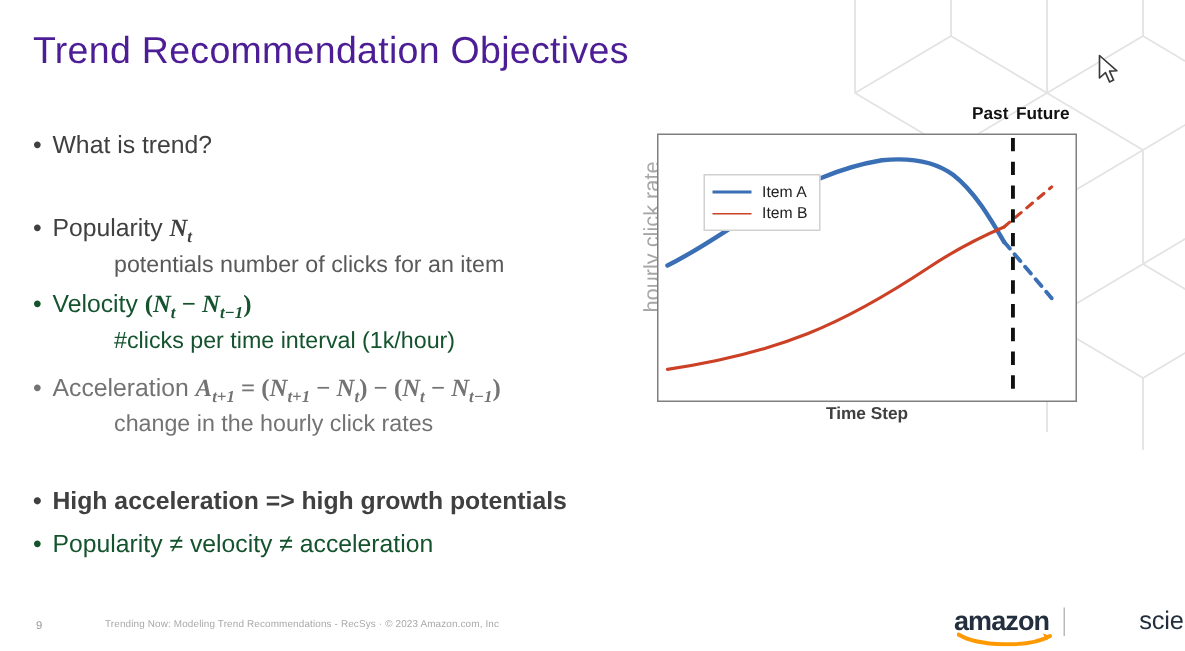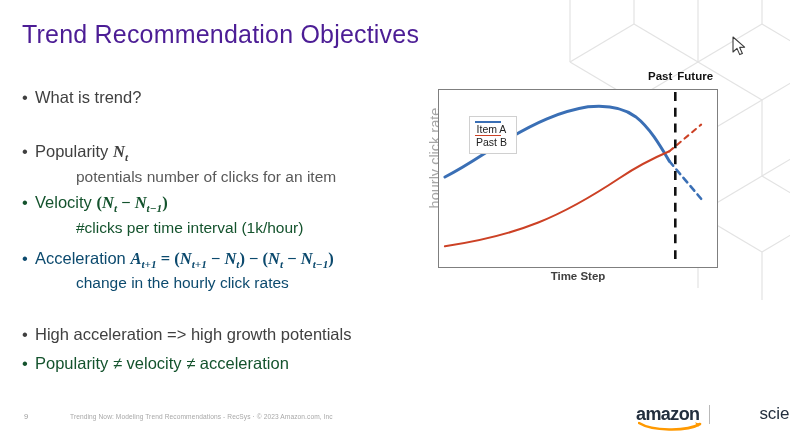--- a/index.html
+++ b/index.html
@@ -51,21 +51,21 @@
     display: inline-block;
     width: 13px;
   }
   .sub {
     position: absolute;
     font-size: 15.5px;
     color: #595959;
     white-space: nowrap;
   }
   .blue   { color: #14532d; }
-  .red    { color: #0c4a6e; }
+  .red    { color: #737373; }
   .dark   { color: #404040; }
   .mid    { color: #595959; }
 
   .mathit {
     font-family: "Liberation Serif", serif;
     font-style: italic;
     font-weight: bold;
     font-size: 16.5px;
   }
   .mathit sub {
@@ -137,21 +137,20 @@
     top: 26px;
     border: 1px solid #d0d0d0;
     background: #ffffff;
     padding: 4px 8px 4px 5px;
     box-sizing: border-box;
   }
   .legend-row {
     display: flex;
     align-items: center;
     height: 14px;
-    flex-direction: column;
   }
   .legend-swatch {
     display: inline-block;
     width: 26px;
     height: 0;
     margin-right: 7px;
   }
   .legend-text {
     font-size: 10.5px;
     color: #222222;
@@ -265,21 +264,21 @@
   <div class="bullet blue" style="left:22px; top:193px;">
     <span class="dot">•</span><span>Velocity</span><span>&nbsp;</span><span class="mathop">(</span><span class="mathit"><span>N</span><sub>t</sub></span><span class="mathop">&nbsp;</span><span class="mathop">−</span><span class="mathop">&nbsp;</span><span class="mathit"><span>N</span><sub>t−1</sub></span><span class="mathop">)</span>
   </div>
   <div class="sub blue" style="left:76px; top:219px;">#clicks per time interval (1k/hour)</div>
 
   <div class="bullet red" style="left:22px; top:249px;">
     <span class="dot">•</span><span>Acceleration</span><span>&nbsp;</span><span class="mathit"><span>A</span><sub>t+1</sub></span><span class="mathop">&nbsp;</span><span class="mathop">=</span><span class="mathop">&nbsp;</span><span class="mathop">(</span><span class="mathit"><span>N</span><sub>t+1</sub></span><span class="mathop">&nbsp;</span><span class="mathop">−</span><span class="mathop">&nbsp;</span><span class="mathit"><span>N</span><sub>t</sub></span><span class="mathop">)</span><span class="mathop">&nbsp;</span><span class="mathop">−</span><span class="mathop">&nbsp;</span><span class="mathop">(</span><span class="mathit"><span>N</span><sub>t</sub></span><span class="mathop">&nbsp;</span><span class="mathop">−</span><span class="mathop">&nbsp;</span><span class="mathit"><span>N</span><sub>t−1</sub></span><span class="mathop">)</span>
   </div>
   <div class="sub red" style="left:76px; top:274px;">change in the hourly click rates</div>
 
-  <div class="bullet dark" style="left:22px; top:325px;">
+  <div class="bullet dark" style="left:22px; top:325px;font-weight:bold;">
     <span class="dot">•</span><span>High acceleration =&gt; high growth potentials</span>
   </div>
   <div class="bullet blue" style="left:22px; top:354px;">
     <span class="dot">•</span><span>Popularity ≠ velocity ≠ acceleration</span>
   </div>
 
   <div id="chart-wrap">
 
     <div id="ylabel">hourly click rate</div>
 
@@ -302,21 +301,21 @@
       </svg>
 
       
       <div id="legend">
         <div class="legend-row">
           <span class="legend-swatch" style="border-top:2.6px solid #3a6fb5;"></span>
           <span class="legend-text">Item A</span>
         </div>
         <div class="legend-row">
           <span class="legend-swatch" style="border-top:1.8px solid #cc4125;"></span>
-          <span class="legend-text">Past B</span>
+          <span class="legend-text">Item B</span>
         </div>
       </div>
     </div>
 
     <div id="xlabel">Time Step</div>
   </div>
 
   <div id="page-num">9</div>
   <div id="footer-note">Trending Now: Modeling Trend Recommendations - RecSys  · © 2023 Amazon.com, Inc</div>
 

